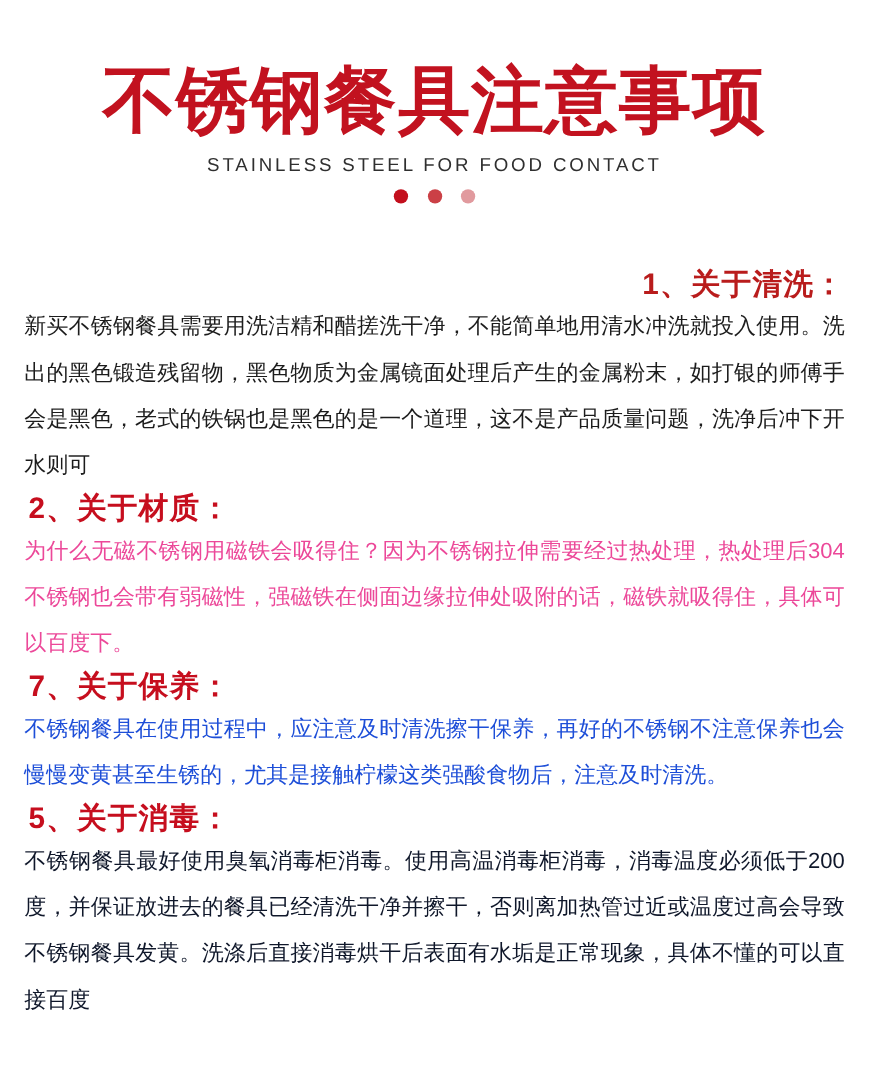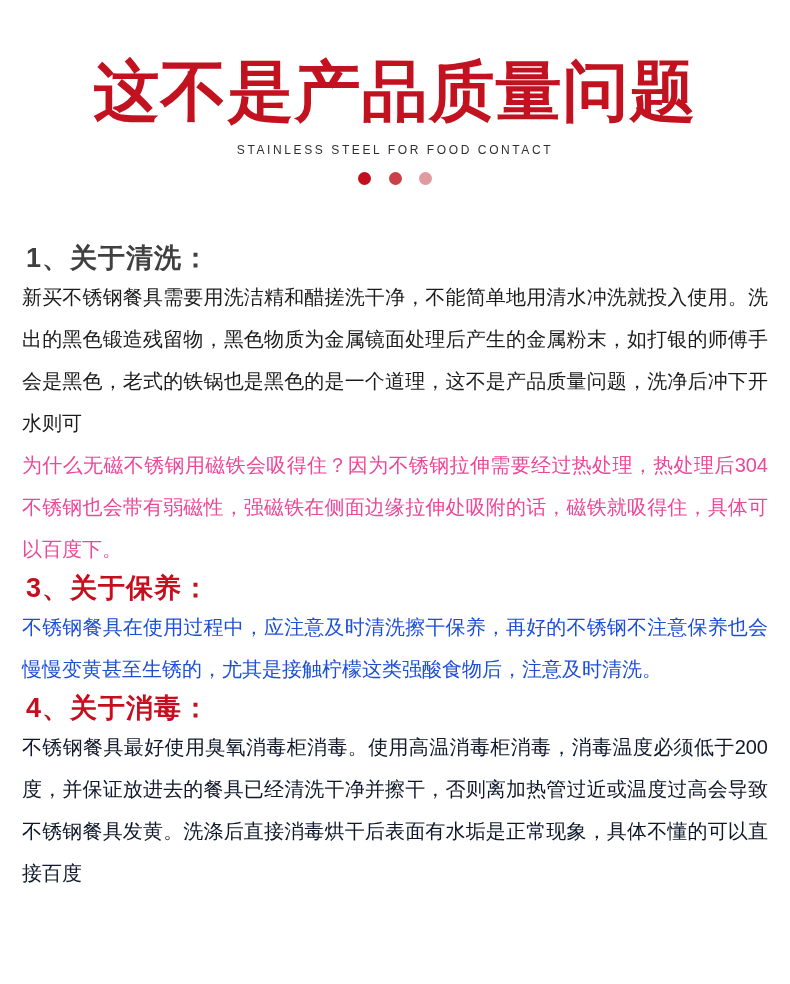--- a/index.html
+++ b/index.html
@@ -27,21 +27,21 @@
   .page-title {
     font-size: 66px;
     line-height: 78px;
     font-weight: bold;
     letter-spacing: 1px;
     color: #c2121f;
     white-space: nowrap;
   }
   .page-subtitle {
     margin-top: 11px;
-    font-size: 12px;
+    font-size: 17px;
     line-height: 18px;
     letter-spacing: 2.6px;
     font-weight: normal;
     color: #2f2f2f;
     white-space: nowrap;
   }
   .dots {
     margin-top: 13px;
     height: 14px;
   }
@@ -74,44 +74,45 @@
     text-align: justify;
     text-justify: inter-ideograph;
   }
 </style>
 </head>
 <body>
 
 <div class="page">
 
   <div class="header">
-    <div class="page-title" style="color: rgb(194, 18, 31);">这不是产品质量问题</div>
+    <div class="page-title" style="color: rgb(194, 18, 31);">不锈钢餐具注意事项</div>
     <div class="page-subtitle" style="color: rgb(47, 47, 47);">STAINLESS STEEL FOR FOOD CONTACT</div>
     <div class="dots">
       <span class="dot" style="background: rgb(195, 15, 29);"></span>
       <span class="dot" style="background: rgb(203, 64, 70);"></span>
       <span class="dot" style="background: rgb(225, 154, 158);"></span>
     </div>
   </div>
 
   <div class="content">
 
     <div class="section">
-      <div class="section-heading" style="color: #404040;">1、关于清洗：</div>
+      <div class="section-heading" style="color: #b91c1c; text-align: right;">1、关于清洗：</div>
       <p class="section-body" style="color: rgb(28, 28, 28);">新买不锈钢餐具需要用洗洁精和醋搓洗干净，不能简单地用清水冲洗就投入使用。洗出的黑色锻造残留物，黑色物质为金属镜面处理后产生的金属粉末，如打银的师傅手会是黑色，老式的铁锅也是黑色的是一个道理，这不是产品质量问题，洗净后冲下开水则可</p>
     </div>
 
     <div class="section">
+      <div class="section-heading" style="color: rgb(198, 14, 30);">2、关于材质：</div>
       <p class="section-body" style="color: #ec4899;">为什么无磁不锈钢用磁铁会吸得住？因为不锈钢拉伸需要经过热处理，热处理后304不锈钢也会带有弱磁性，强磁铁在侧面边缘拉伸处吸附的话，磁铁就吸得住，具体可以百度下。</p>
     </div>
 
     <div class="section">
-      <div class="section-heading" style="color: rgb(198, 14, 30);">3、关于保养：</div>
+      <div class="section-heading" style="color: rgb(198, 14, 30);">7、关于保养：</div>
       <p class="section-body" style="color: #1d4ed8;">不锈钢餐具在使用过程中，应注意及时清洗擦干保养，再好的不锈钢不注意保养也会慢慢变黄甚至生锈的，尤其是接触柠檬这类强酸食物后，注意及时清洗。</p>
     </div>
 
     <div class="section">
-      <div class="section-heading" style="color: rgb(198, 14, 30);">4、关于消毒：</div>
+      <div class="section-heading" style="color: rgb(198, 14, 30);">5、关于消毒：</div>
       <p class="section-body" style="color: #0f172a;">不锈钢餐具最好使用臭氧消毒柜消毒。使用高温消毒柜消毒，消毒温度必须低于200度，并保证放进去的餐具已经清洗干净并擦干，否则离加热管过近或温度过高会导致不锈钢餐具发黄。洗涤后直接消毒烘干后表面有水垢是正常现象，具体不懂的可以直接百度</p>
     </div>
 
   </div>
 </div>
 
 </body></html>

